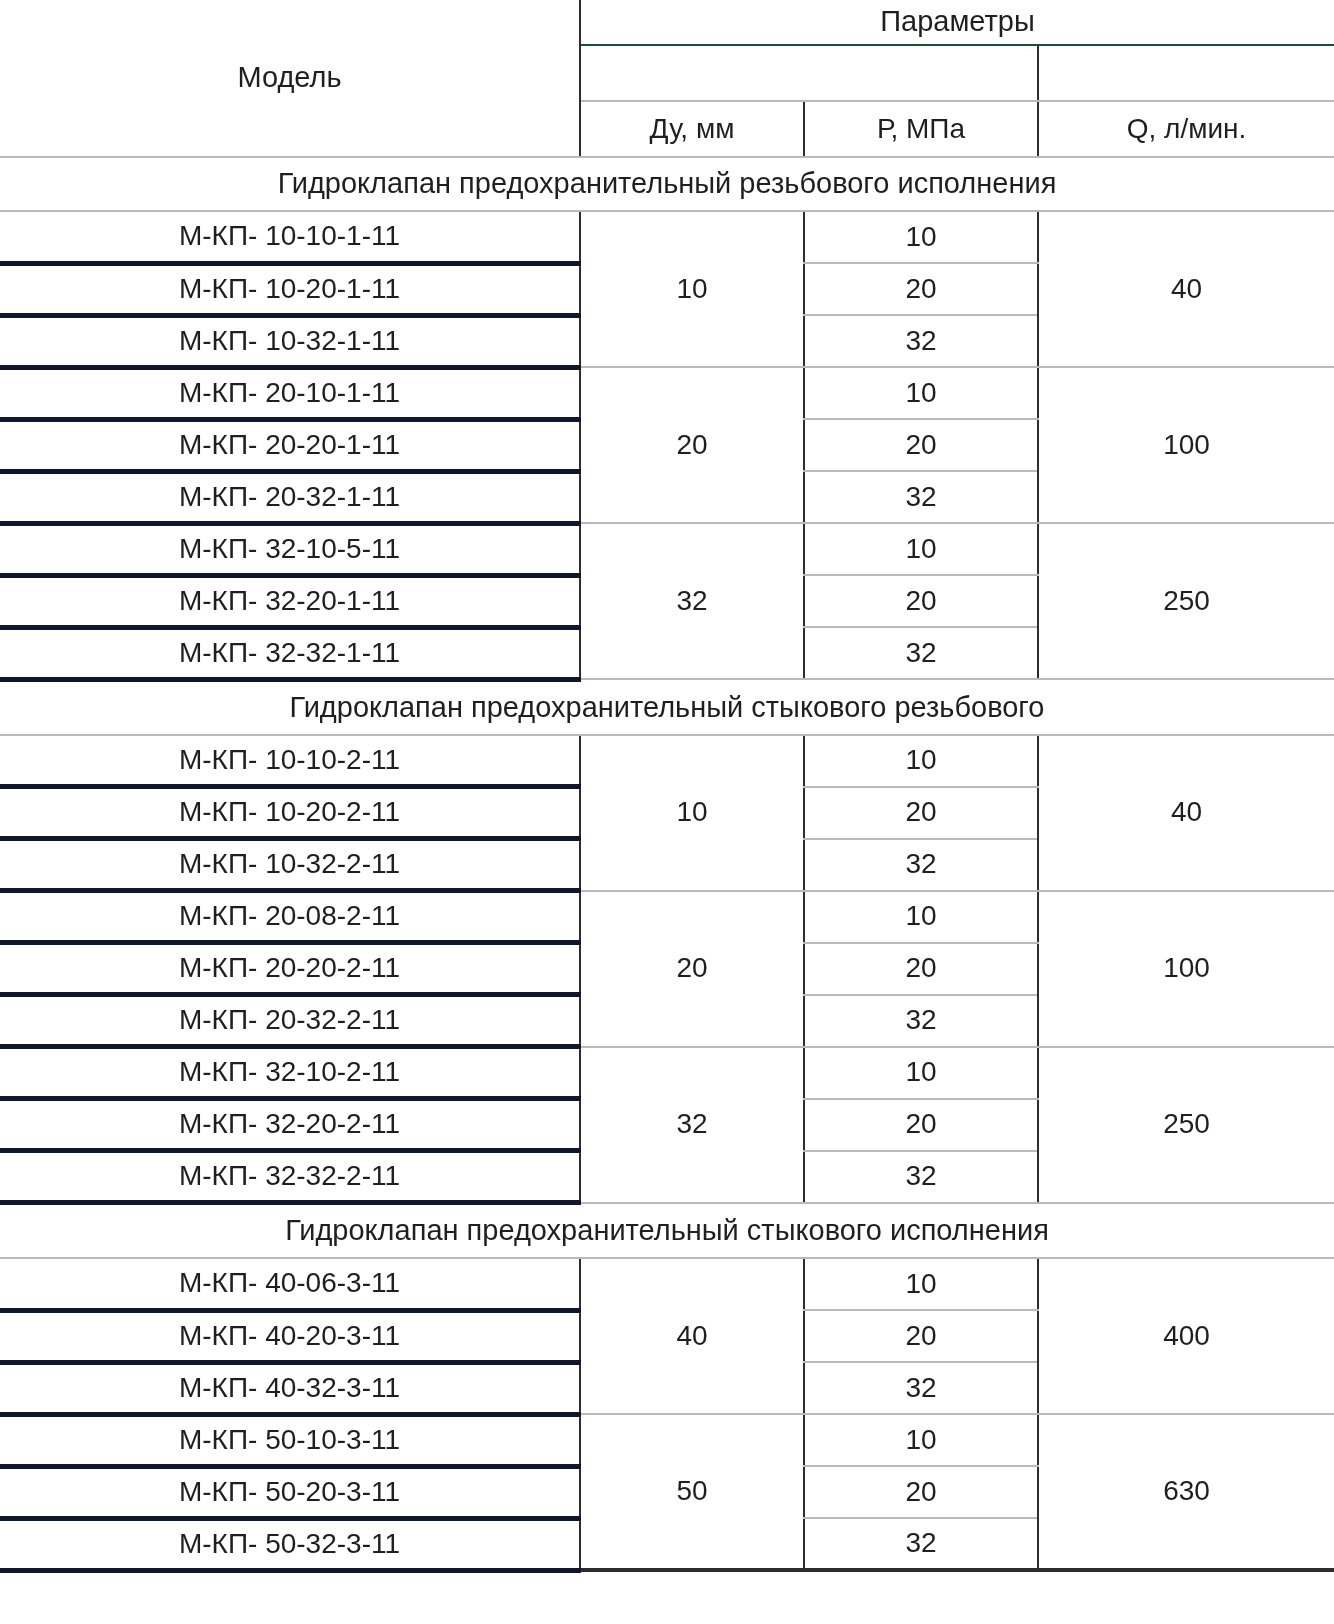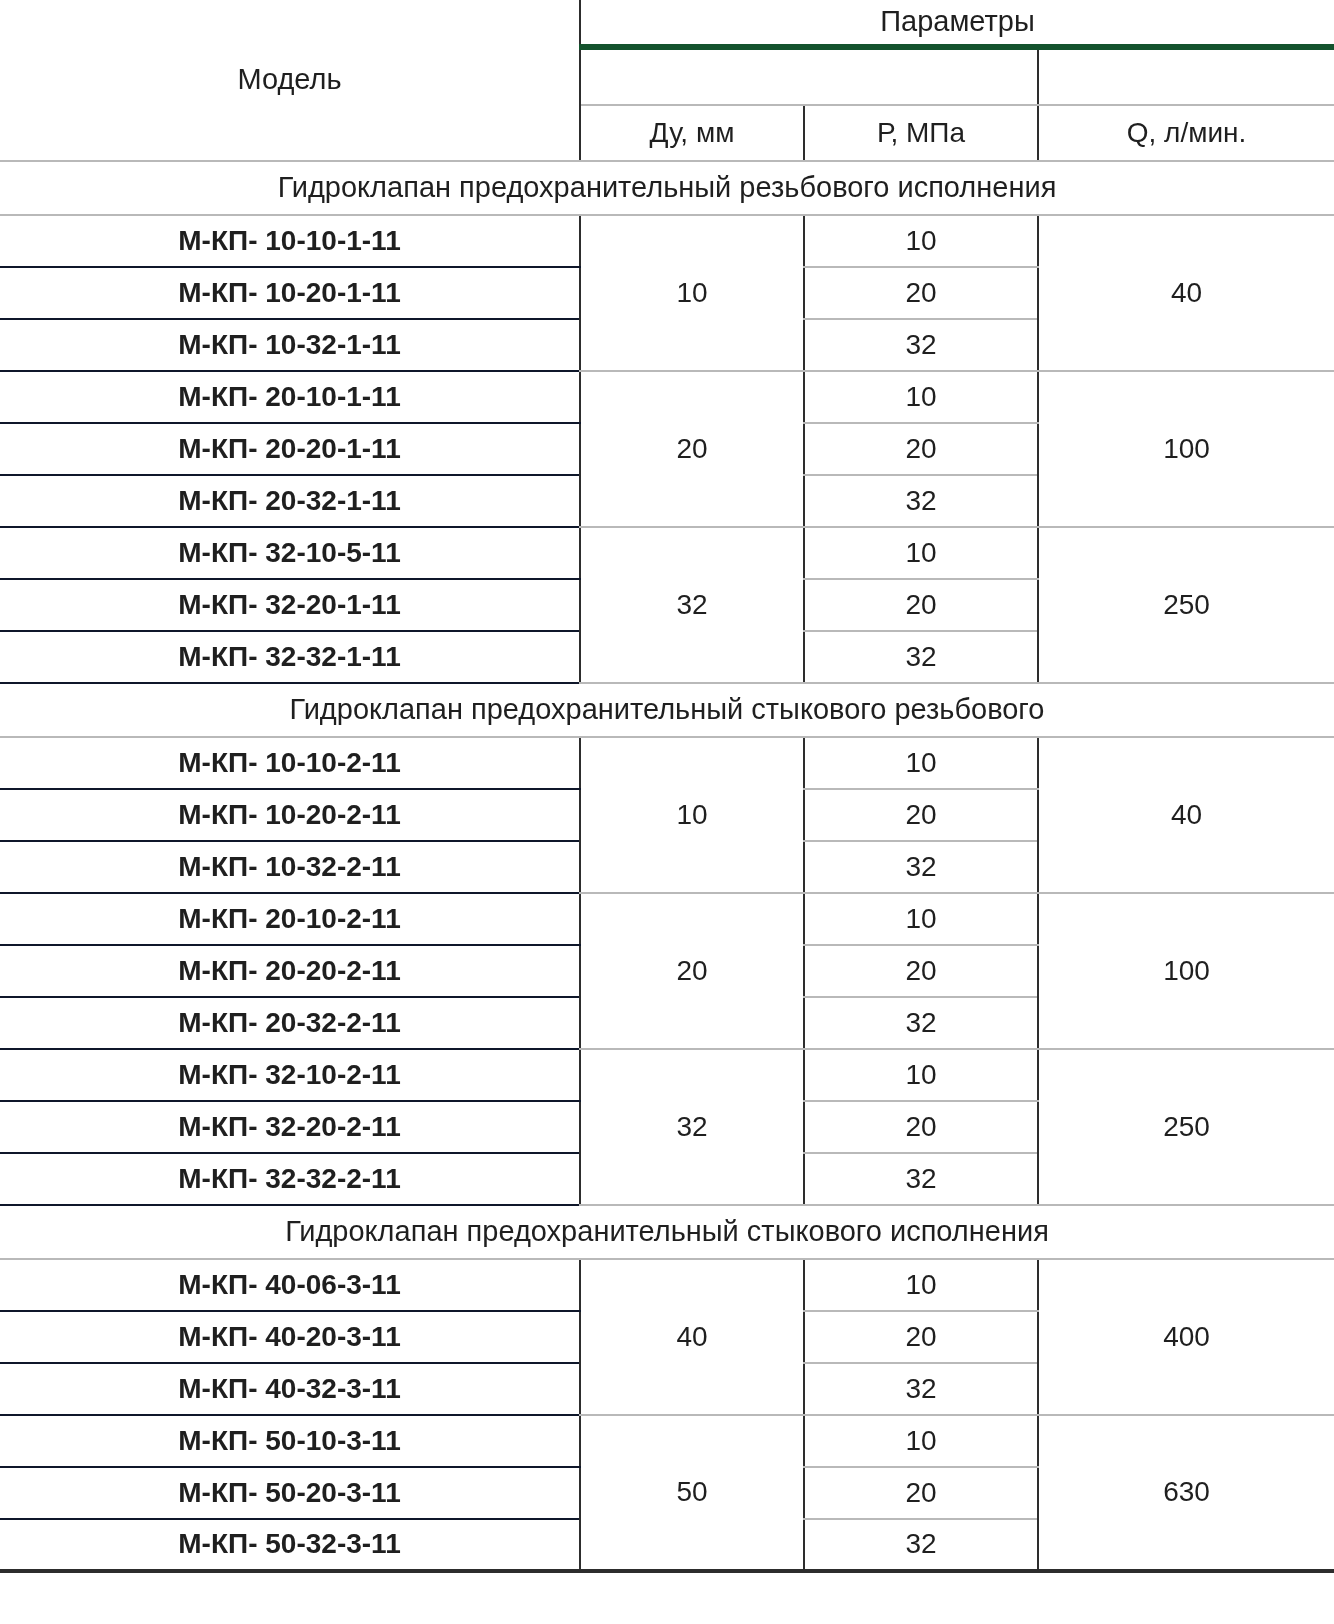--- a/index.html
+++ b/index.html
@@ -35,21 +35,21 @@
   }
 
   
   td.model-head {
     border-right: 2px solid #2d2d2d;
     border-bottom: 2px solid #b9b9b9;
     font-size: 29px;
   }
   td.params-head {
     height: 44px;
-    border-bottom: 6px solid #14532d;
+    border-bottom: 2px solid #14532d;
     font-size: 29px;
   }
   td.spacer-dup {
     height: 54px;
     border-bottom: 2px solid #b9b9b9;
   }
   td.spacer-q {
     border-left: 2px solid #2d2d2d;
     border-bottom: 2px solid #b9b9b9;
   }
@@ -68,22 +68,22 @@
     height: 52px;
     border-top: 2px solid #b9b9b9;
     border-bottom: 2px solid #b9b9b9;
     font-weight: 400;
     font-size: 29px;
   }
 
   
   tr.data { height: 52px; }
   td.model {
-    font-weight: 700;
-    border-bottom: 2px solid #0f172a;
+    font-weight: 400;
+    border-bottom: 5px solid #0f172a;
   }
   td.du, td.q {
     border-left: 2px solid #2d2d2d;
     border-bottom: 2px solid #b9b9b9;
   }
   td.p {
     border-left: 2px solid #2d2d2d;
     border-bottom: 2px solid #b9b9b9;
   }
 </style>
@@ -171,21 +171,21 @@
       </tr>
       <tr class="data">
         <td class="model">М-КП- 10-20-2-11</td>
         <td class="p">20</td>
       </tr>
       <tr class="data">
         <td class="model">М-КП- 10-32-2-11</td>
         <td class="p">32</td>
       </tr>
       <tr class="data">
-        <td class="model">М-КП- 20-10-2-11</td>
+        <td class="model">М-КП- 20-08-2-11</td>
         <td class="du" rowspan="3">20</td>
         <td class="p">10</td>
         <td class="q" rowspan="3">100</td>
       </tr>
       <tr class="data">
         <td class="model">М-КП- 20-20-2-11</td>
         <td class="p">20</td>
       </tr>
       <tr class="data">
         <td class="model">М-КП- 20-32-2-11</td>

